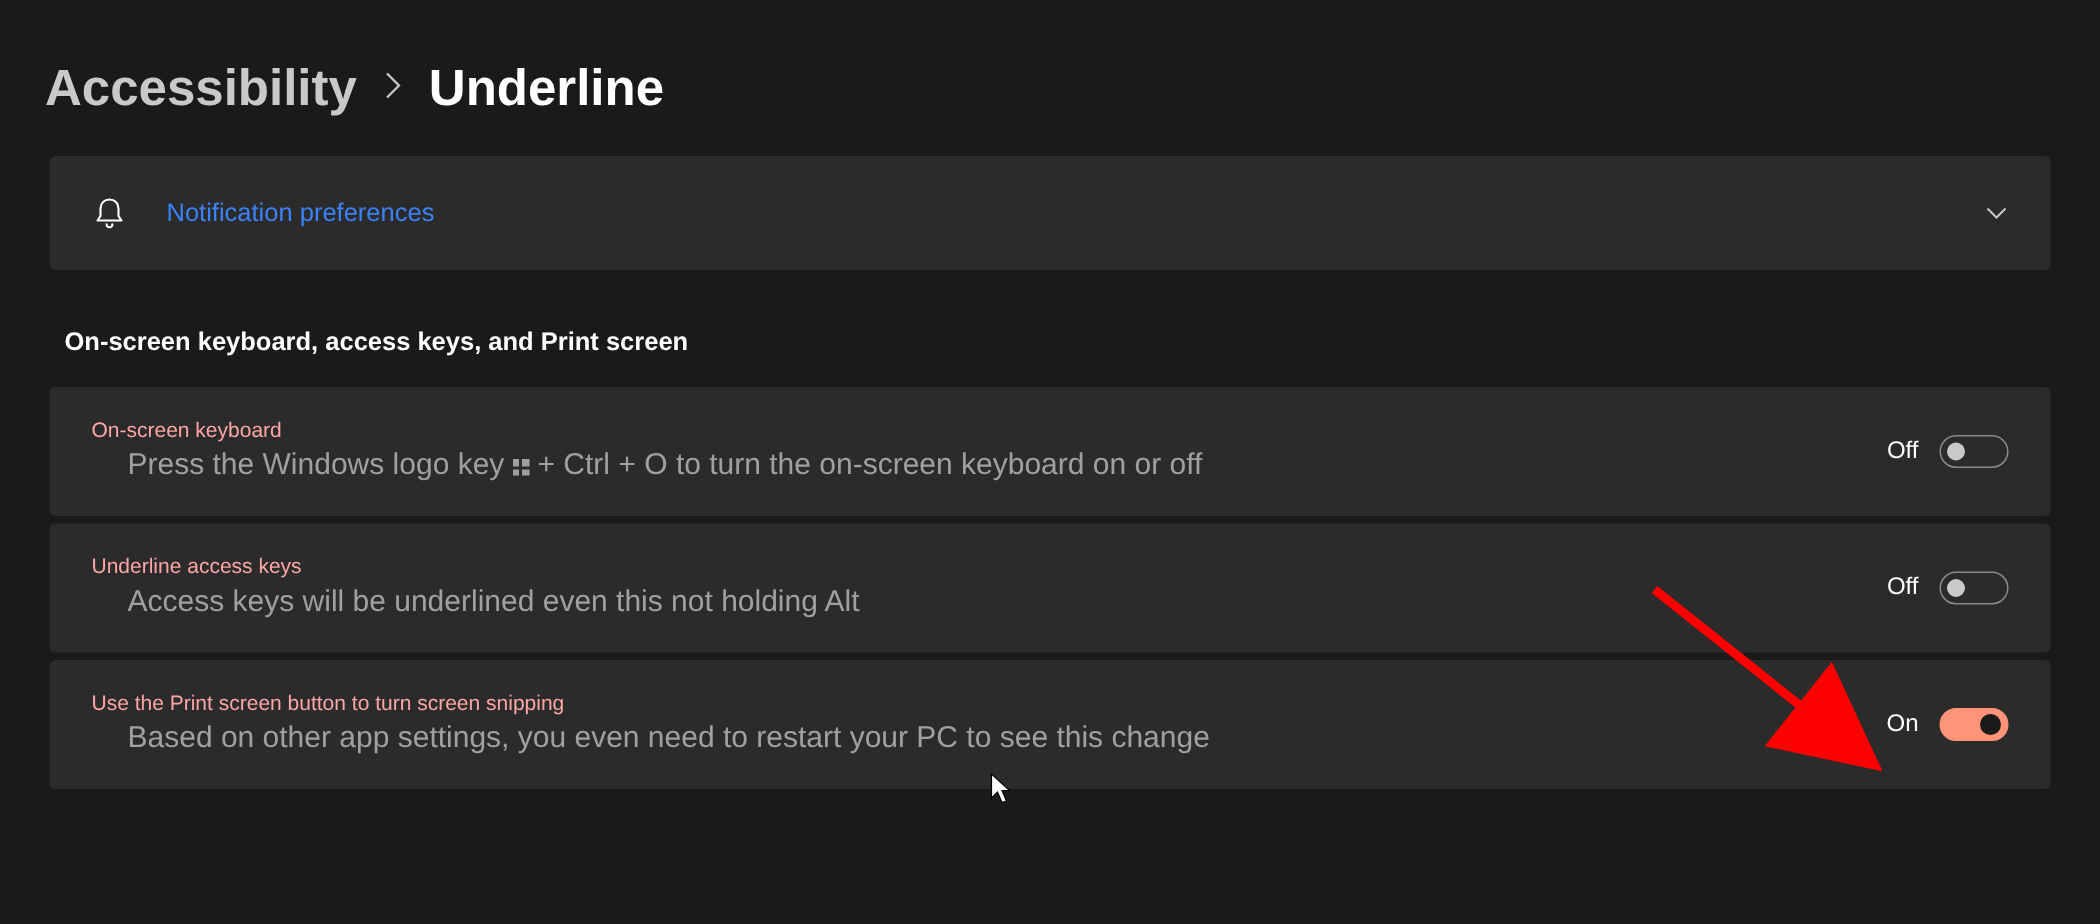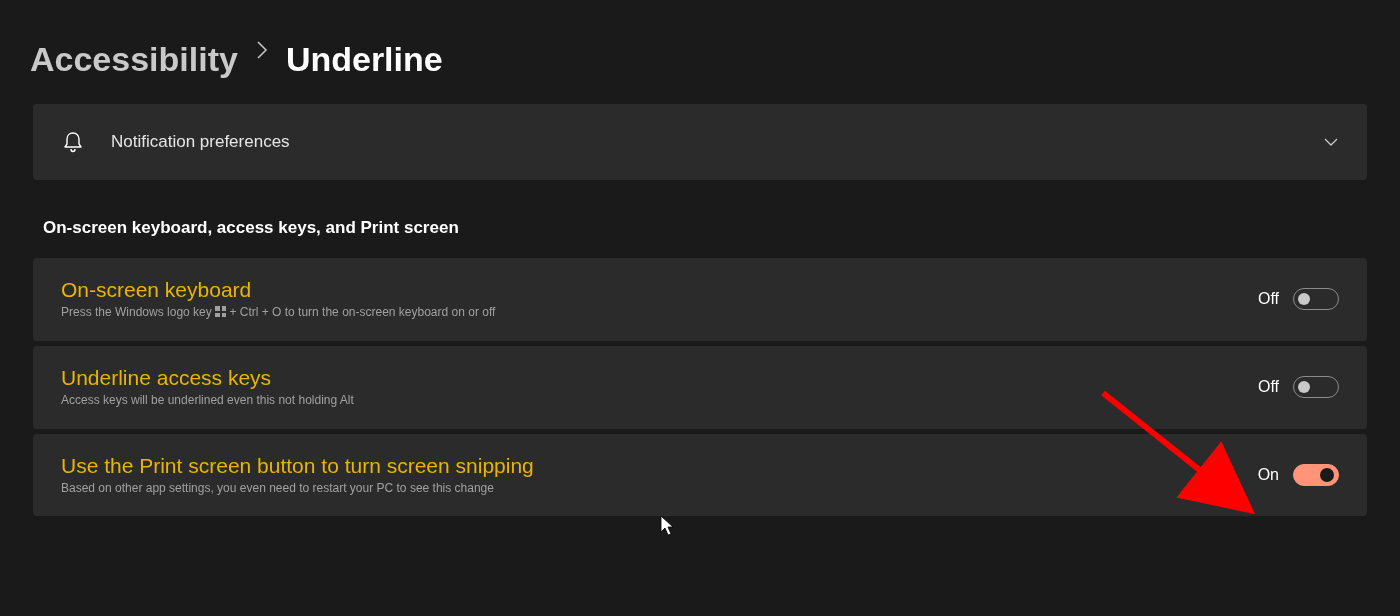--- a/index.html
+++ b/index.html
@@ -11,21 +11,21 @@
       width: 1400px;
       height: 616px;
       background: #1a1a1a;
       font-family: "Segoe UI", -apple-system, sans-serif;
       color: #ffffff;
       overflow: hidden;
       position: relative;
     }
     .breadcrumb {
       display: flex;
-      align-items: flex-start;
+      align-items: center;
       padding: 40px 30px 25px 30px;
       gap: 18px;
     }
     .breadcrumb-parent {
       font-size: 34px;
       font-weight: 600;
       color: #c9c9c9;
     }
     .breadcrumb-chevron {
       font-size: 22px;
@@ -52,21 +52,21 @@
     .bell-icon-wrap {
       width: 24px;
       height: 24px;
       margin-right: 26px;
       display: flex;
       align-items: center;
       justify-content: center;
     }
     .expand-label {
       font-size: 17px;
-      color: #e5e5e5;
+      color: #3b82f6;
       flex: 1;
     }
     .chevron-down {
       width: 16px;
       height: 10px;
       display: flex;
       align-items: center;
       justify-content: center;
     }
     .section-heading {
@@ -74,28 +74,29 @@
       font-weight: 600;
       color: #ffffff;
       margin: 0 33px 20px 43px;
     }
     .setting-text {
       flex: 1;
       display: flex;
       flex-direction: column;
     }
     .setting-title {
-      font-size: 21px;
-      color: #eab308;
+      font-size: 14px;
+      color: #fca5a5;
       margin-bottom: 2px;
     }
     .setting-desc {
-      font-size: 12px;
+      font-size: 20px;
       color: #a0a0a0;
       line-height: 1.4;
+      margin-left: 24px;
     }
     .win-logo {
       display: inline-block;
       width: 11px;
       height: 11px;
       position: relative;
       top: 1px;
     }
     .win-logo span {
       position: absolute;

